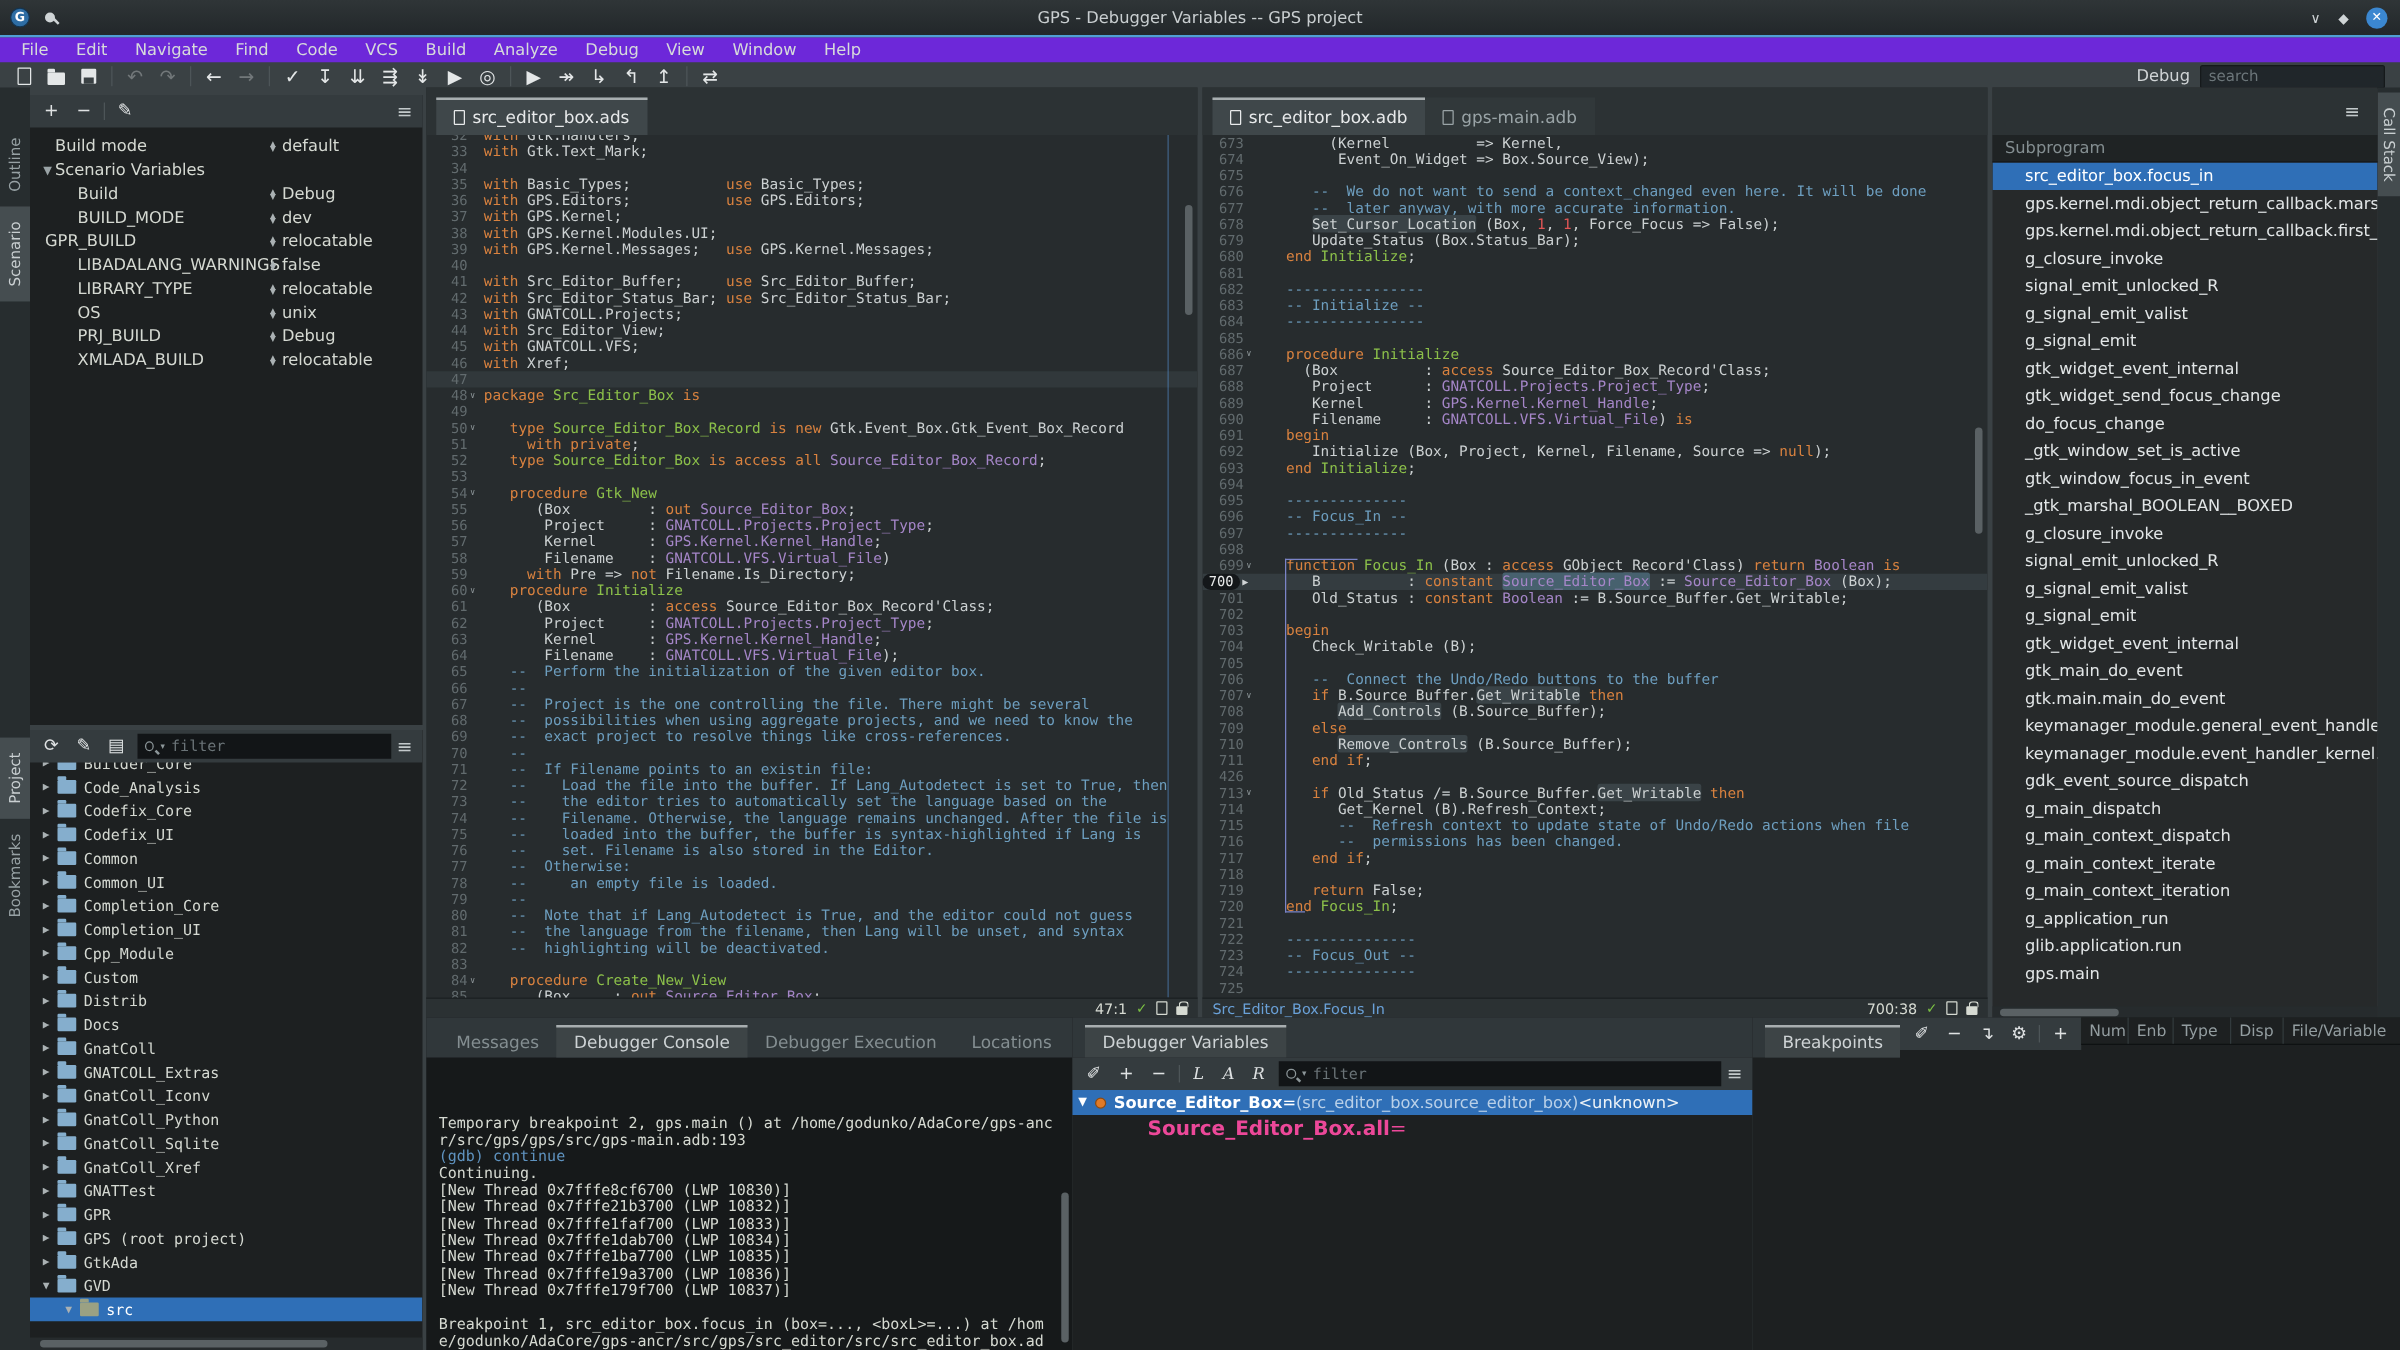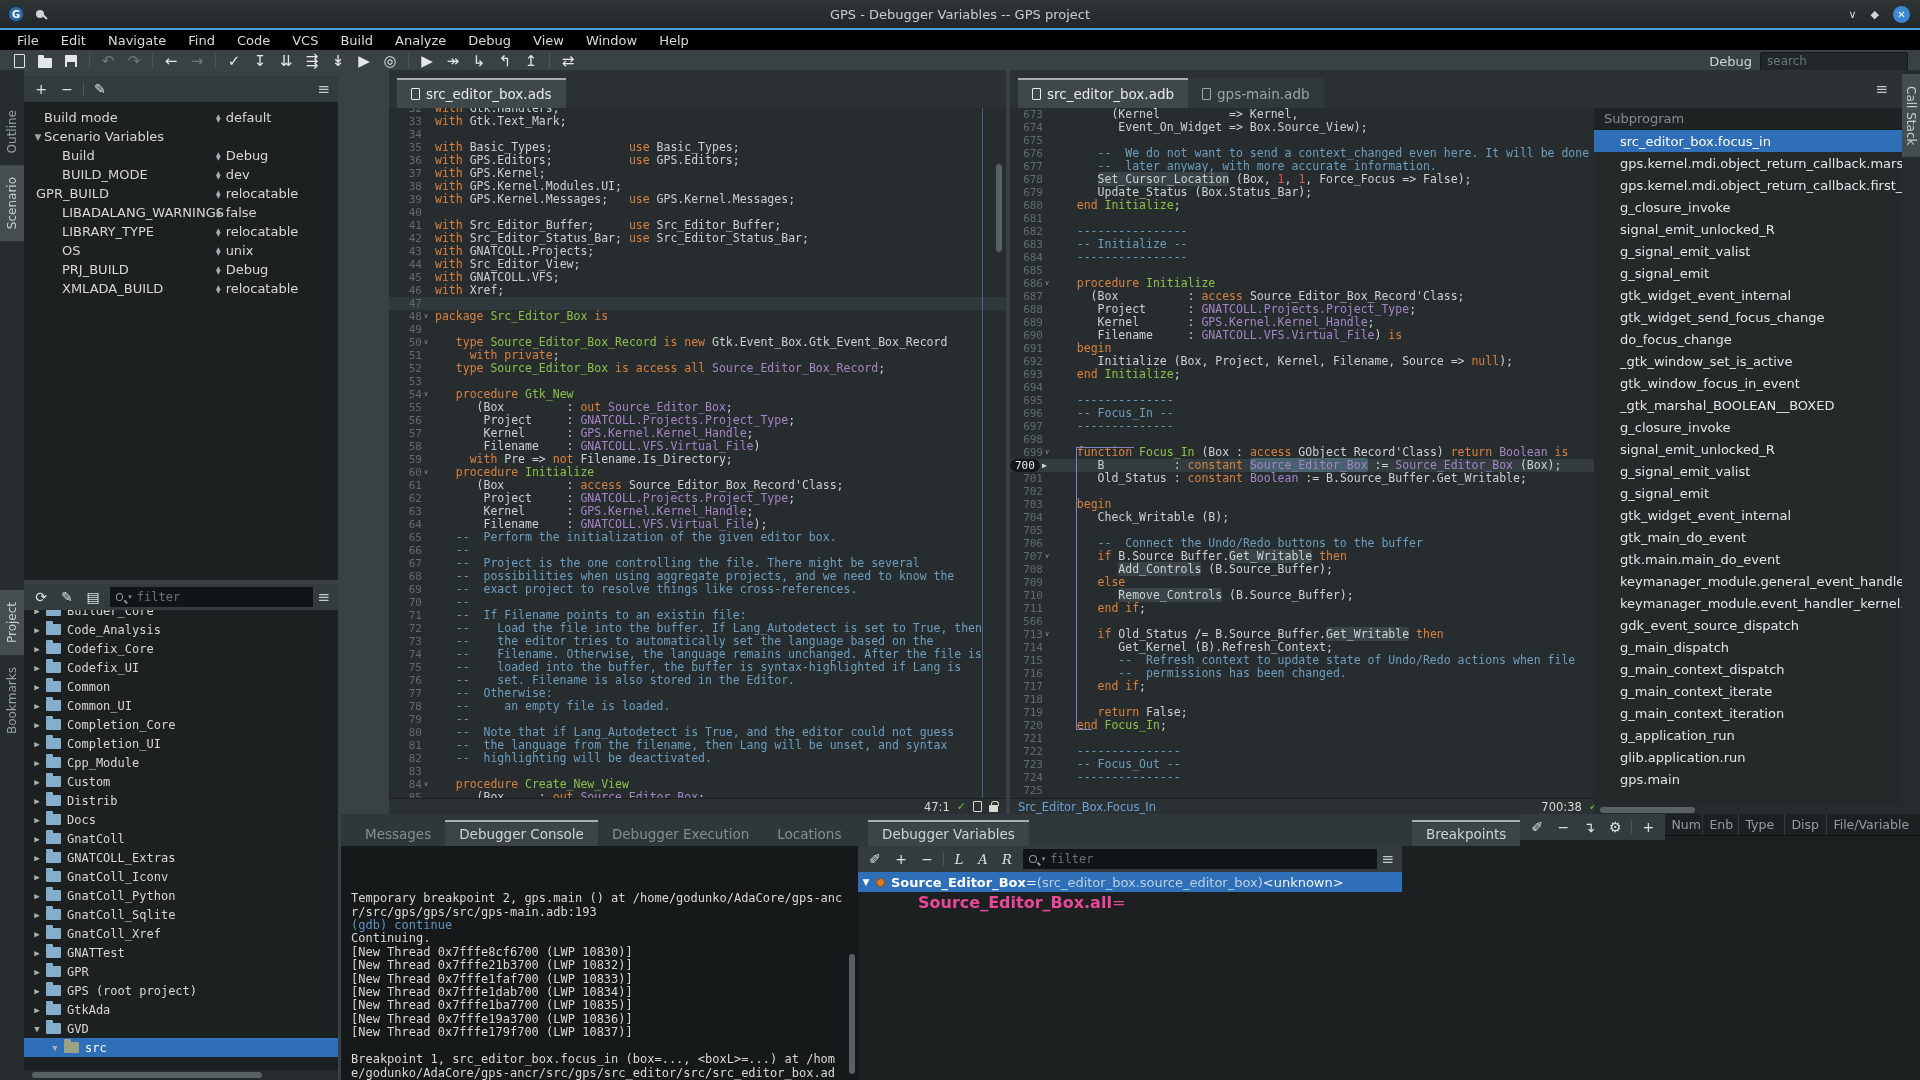--- a/index.html
+++ b/index.html
@@ -12,21 +12,21 @@
   #focusline { top:28px; left:0; width:1920px; height:2px; background:#4f9fd4; }
   .title-text { position:absolute; left:0; right:0; text-align:center; color:#c9ced0; font-size:13px; }
   .applogo { width:16px; height:16px; border-radius:50%; background:#2e6da4; color:#fff; font-size:10px; font-weight:bold; display:flex; align-items:center; justify-content:center; margin-left:8px; border:1px solid #14344f; z-index:2; }
   .pin { width:8px; height:8px; border-radius:50%; background:#cfd4d6; margin-left:12px; position:relative; z-index:2; }
   .pin::after { content:""; position:absolute; left:6px; top:6px; width:6px; height:1.5px; background:#cfd4d6; transform:rotate(45deg); }
   .winbtns { margin-left:auto; display:flex; align-items:center; gap:14px; padding-right:10px; z-index:2; }
   .winbtn { color:#cfd4d6; font-size:11px; cursor:default; }
   .winbtn.close { width:17px; height:17px; background:#3b87d0; border-radius:50%; color:#fff; display:flex; align-items:center; justify-content:center; font-size:10px; }
 
   
-  #menubar { top:30px; left:0; width:1920px; height:20px; background:#000000; display:flex; align-items:center; padding-left:6px; }
+  #menubar { top:30px; left:0; width:1920px; height:20px; background:#6d28d9; display:flex; align-items:center; padding-left:6px; }
   .menu-item { padding:0 11px; color:#d6dadb; font-size:13px; height:20px; display:flex; align-items:center; }
   #toolbar { top:50px; left:0; width:1920px; height:22px; background:#3a4144; display:flex; align-items:center; padding-left:6px; }
   .tb-ic { width:26px; height:20px; display:flex; align-items:center; justify-content:center; color:#e4e7e8; font-size:15px; }
   .tb-ic.dim { opacity:.33; }
   .tb-sep { width:1px; height:16px; background:#4d5558; margin:0 5px; }
   .tb-right { margin-left:auto; display:flex; align-items:center; gap:8px; padding-right:12px; }
   .tb-right label { color:#d0d4d6; font-size:13px; }
   .tb-search { width:148px; height:19px; background:#20262a; border:1px solid #15191b; border-radius:2px; color:#c9ced0; font-size:12px; padding:0 6px; outline:none; font-family:inherit; }
   .tb-search::placeholder { color:#6c767a; }
   .cssic { display:inline-block; position:relative; }
@@ -70,21 +70,21 @@
   .t-exp { width:14px; text-align:center; color:#aab1b3; font-size:9px; flex:none; }
   .t-folder { width:15px; height:11px; border-radius:1px; margin:0 6px 0 2px; position:relative; flex:none; background:#85aecd; }
   .t-folder::before { content:""; position:absolute; top:-3px; left:0; width:7px; height:3px; border-radius:1px 1px 0 0; background:inherit; }
   .t-folder.open { background:#9ba183; }
   .hscroll { height:10px; background:#262b2d; position:relative; }
   .hscroll .thumb { position:absolute; top:2px; height:6px; background:#5a6164; border-radius:3px; }
   .vscroll { position:absolute; width:10px; background:transparent; }
   .vscroll .thumb { position:absolute; left:2px; width:6px; background:#5a6164; border-radius:3px; }
 
   
-  .editor { background:#272c2e; display:flex; flex-direction:column;margin-left:48px; }
+  .editor { background:#272c2e; display:flex; flex-direction:column; }
   #editor-center { top:70px; left:341px; width:617px; height:744px; }
   #editor-right  { top:70px; left:962px;  width:628px; height:744px; }
   .tabstrip { height:38px; background:#2c3234; display:flex; align-items:flex-end; padding-left:8px; flex:none; }
   .etab { height:30px; display:flex; align-items:center; gap:6px; padding:0 14px; font-size:13.5px; color:#9aa4a7; background:#31383a; border-top:2px solid transparent; }
   .etab.active { background:#3f474a; color:#e8eaeb; border-top:2px solid #a8aeb0; }
   .etab .ic-page { width:9px; height:12px; border-width:1.5px; border-color:currentColor; }
   .codewrap { flex:1; position:relative; overflow:hidden; }
   .codearea { position:absolute; inset:0; font-family:"DejaVu Sans Mono","Liberation Mono",monospace; font-size:11.5px; line-height:13px; }
   .cl { height:13px; display:flex; white-space:pre; position:relative; }
   .cl.cur { background:#31383b; }
@@ -608,21 +608,21 @@
         <div class="cl"><span class="gut"><span>702</span><span class="nofold"></span></span><span class="ct"></span></div>
         <div class="cl"><span class="gut"><span>703</span><span class="nofold"></span></span><span class="ct"><span class="seg-d">   </span><span class="seg-k">begin</span></span></div>
         <div class="cl"><span class="gut"><span>704</span><span class="nofold"></span></span><span class="ct"><span class="seg-d">      Check_Writable (B);</span></span></div>
         <div class="cl"><span class="gut"><span>705</span><span class="nofold"></span></span><span class="ct"></span></div>
         <div class="cl"><span class="gut"><span>706</span><span class="nofold"></span></span><span class="ct"><span class="seg-c">      --  Connect the Undo/Redo buttons to the buffer</span></span></div>
         <div class="cl"><span class="gut"><span>707</span><span class="fold">∨</span></span><span class="ct"><span class="seg-d">      </span><span class="seg-k">if</span><span class="seg-d"> B.Source_Buffer.</span><span class="seg-d seg-h2">Get_Writable</span><span class="seg-d"> </span><span class="seg-k">then</span></span></div>
         <div class="cl"><span class="gut"><span>708</span><span class="nofold"></span></span><span class="ct"><span class="seg-d">         </span><span class="seg-d seg-h2">Add_Controls</span><span class="seg-d"> (B.Source_Buffer);</span></span></div>
         <div class="cl"><span class="gut"><span>709</span><span class="nofold"></span></span><span class="ct"><span class="seg-d">      </span><span class="seg-k">else</span></span></div>
         <div class="cl"><span class="gut"><span>710</span><span class="nofold"></span></span><span class="ct"><span class="seg-d">         </span><span class="seg-d seg-h2">Remove_Controls</span><span class="seg-d"> (B.Source_Buffer);</span></span></div>
         <div class="cl"><span class="gut"><span>711</span><span class="nofold"></span></span><span class="ct"><span class="seg-d">      </span><span class="seg-k">end if</span><span class="seg-d">;</span></span></div>
-        <div class="cl"><span class="gut"><span>566</span><span class="nofold"></span></span><span class="ct"></span></div>
+        <div class="cl"><span class="gut"><span>426</span><span class="nofold"></span></span><span class="ct"></span></div>
         <div class="cl"><span class="gut"><span>713</span><span class="fold">∨</span></span><span class="ct"><span class="seg-d">      </span><span class="seg-k">if</span><span class="seg-d"> Old_Status /= B.Source_Buffer.</span><span class="seg-d seg-h2">Get_Writable</span><span class="seg-d"> </span><span class="seg-k">then</span></span></div>
         <div class="cl"><span class="gut"><span>714</span><span class="nofold"></span></span><span class="ct"><span class="seg-d">         Get_Kernel (B).Refresh_Context;</span></span></div>
         <div class="cl"><span class="gut"><span>715</span><span class="nofold"></span></span><span class="ct"><span class="seg-c">         --  Refresh context to update state of Undo/Redo actions when file</span></span></div>
         <div class="cl"><span class="gut"><span>716</span><span class="nofold"></span></span><span class="ct"><span class="seg-c">         --  permissions has been changed.</span></span></div>
         <div class="cl"><span class="gut"><span>717</span><span class="nofold"></span></span><span class="ct"><span class="seg-d">      </span><span class="seg-k">end if</span><span class="seg-d">;</span></span></div>
         <div class="cl"><span class="gut"><span>718</span><span class="nofold"></span></span><span class="ct"></span></div>
         <div class="cl"><span class="gut"><span>719</span><span class="nofold"></span></span><span class="ct"><span class="seg-d">      </span><span class="seg-k">return</span><span class="seg-d"> False;</span></span></div>
         <div class="cl"><span class="gut"><span>720</span><span class="nofold"></span></span><span class="ct"><span class="seg-d">   </span><span class="seg-k">end</span><span class="seg-e"> Focus_In</span><span class="seg-d">;</span></span></div>
         <div class="cl"><span class="gut"><span>721</span><span class="nofold"></span></span><span class="ct"></span></div>
         <div class="cl"><span class="gut"><span>722</span><span class="nofold"></span></span><span class="ct"><span class="seg-c">   ---------------</span></span></div>

